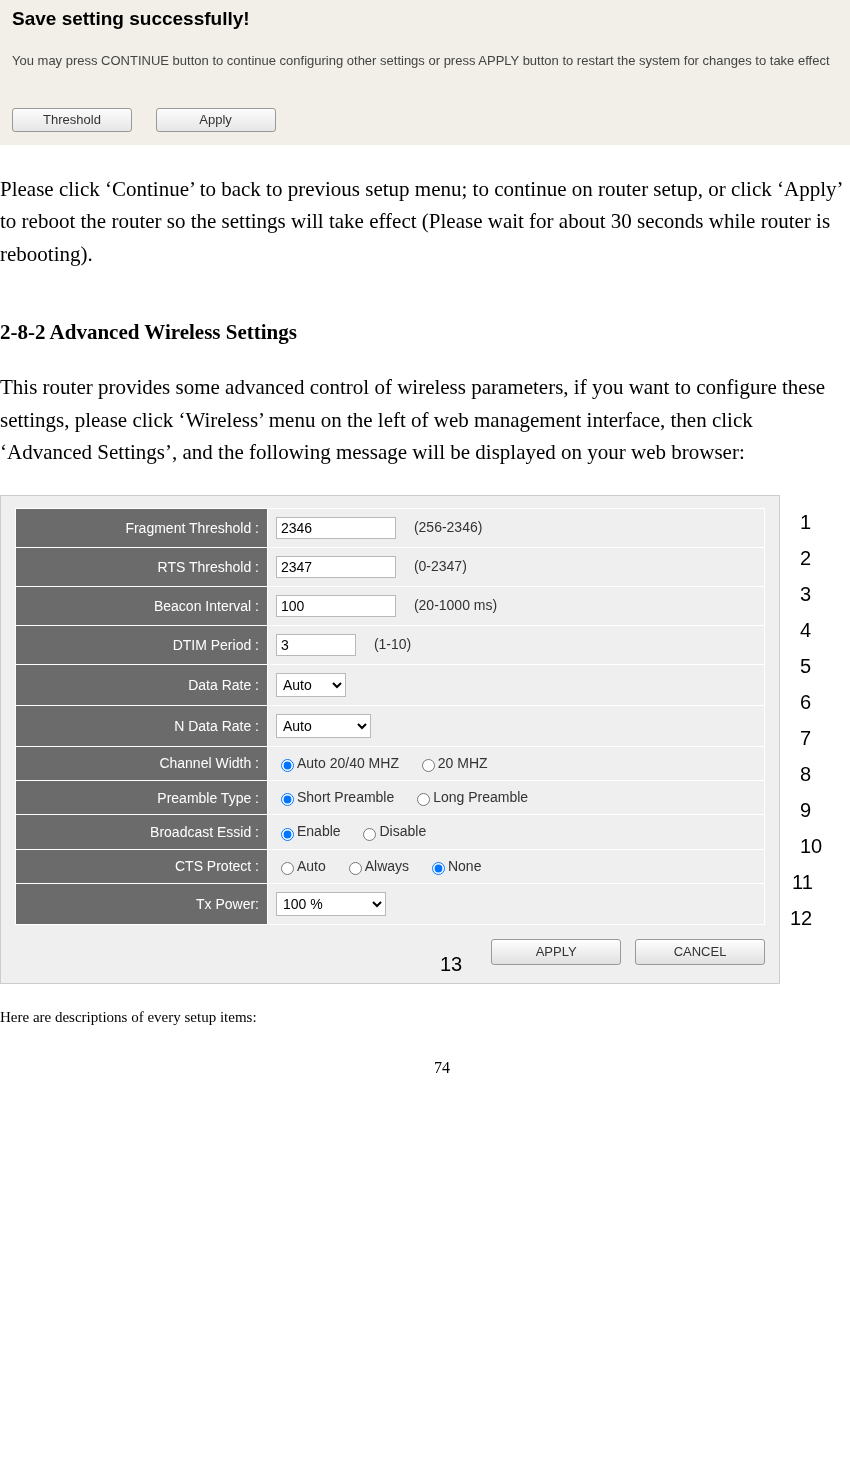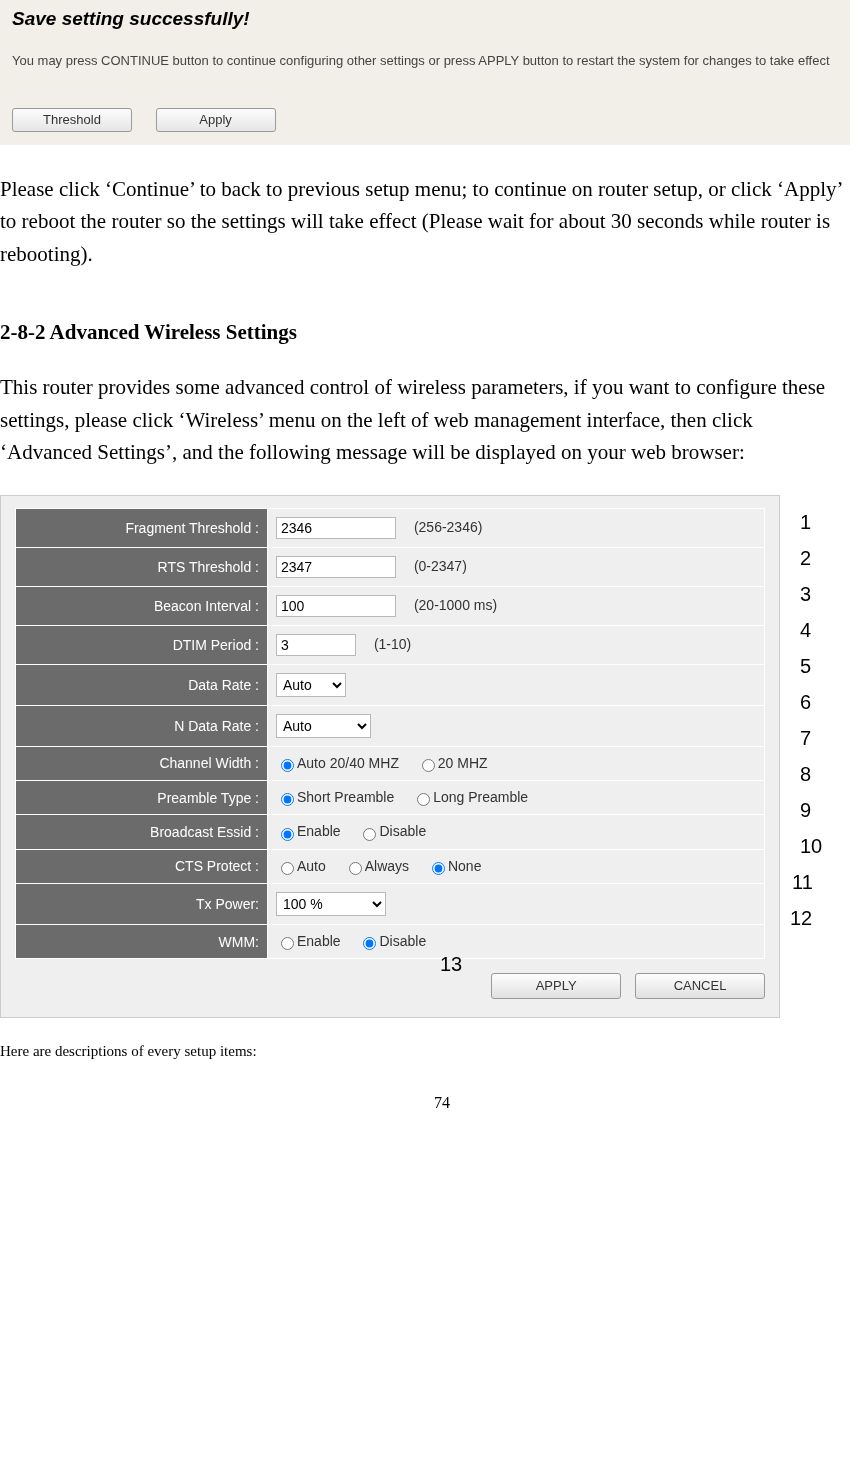--- a/index.html
+++ b/index.html
@@ -13,21 +13,20 @@
   }
   .dialog-box {
     background: #f1efe8;
     padding: 8px 12px 12px 12px;
     border-bottom: 1px solid transparent;
     margin-bottom: 28px;
     font-family: Arial, sans-serif;
   }
   .dialog-title {
     font-weight: bold;
-    font-style: italic;
     font-size: 19px;
     color: #000;
     margin-bottom: 22px;
   }
   .dialog-text {
     font-size: 13px;
     color: #444;
     margin-bottom: 36px;
     line-height: 1.35;
   }
@@ -254,27 +253,20 @@
           <label class="radio-lbl"><input type="radio" name="ct" style=""><span>Always</span></label>
           <label class="radio-lbl"><input type="radio" name="ct" checked="" style=""><span>None</span></label>
         </td>
       </tr>
       <tr>
         <td class="label-cell">Tx Power:</td>
         <td class="value-cell">
           <select class="sel" style="width:110px">
             <option>100 %</option>
           </select>
-        </td>
-      </tr>
-      <tr>
-        <td class="label-cell">WMM:</td>
-        <td class="value-cell">
-          <label class="radio-lbl"><input type="radio" name="wm" style=""><span>Enable</span></label>
-          <label class="radio-lbl"><input type="radio" name="wm" checked="" style=""><span>Disable</span></label>
         </td>
       </tr>
     </tbody>
       </table>
     <div class="action-row">
       <span class="action-btn">APPLY</span>
       <span class="action-btn">CANCEL</span>
     </div>
   </div>
 

